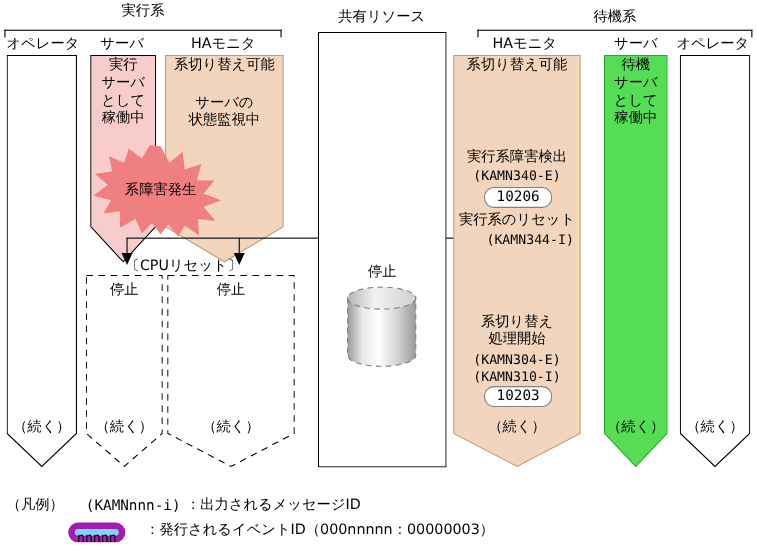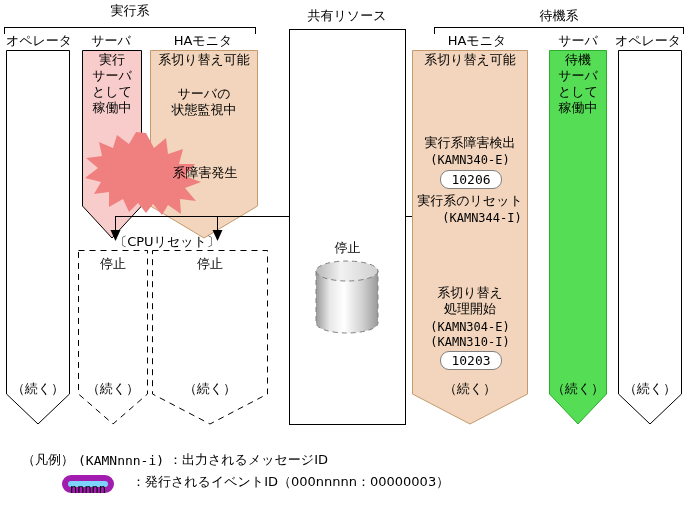--- a/index.html
+++ b/index.html
@@ -163,21 +163,21 @@
   <div class="lane-text" style="left:150px; top:52px; width:108px;">系切り替え可能</div>
   <div class="lane-text" style="left:150px; top:86px; width:108px;">サーバの
 状態監視中</div>
 
   <svg class="starburst" style="left:82px; top:131px;" width="128" height="84" viewBox="0 0 128 84">
     <polygon fill="#F08080" points="64,2 72,17 84,7 86,23 101,18 97,33 113,33 103,45 119,51 103,57
               114,70 98,68 99,83 86,74 80,84 71,73 64,82 56,72 47,81 41,68
               27,76 27,61 12,63 19,51 3,47 16,37 4,27 20,25 17,11 31,17 35,4
               47,13 54,1"></polygon>
   </svg>
-  <div class="starburst-label" style="left:98px; top:165px; width:128px;padding-left:43px;">系障害発生</div>
+  <div class="starburst-label" style="left:82px; top:165px; width:128px;">系障害発生</div>
 
   <div class="conn-line" style="left:115px; top:216px; width:301px; height:1px;"></div>
   <svg class="abs" style="left:109px; top:216px;" width="13" height="26" viewBox="0 0 13 26">
     <line x1="6.5" y1="0" x2="6.5" y2="18" stroke="#000000" stroke-width="1"></line>
     <polygon points="6.5,25 1.5,14 11.5,14" fill="#000000"></polygon>
   </svg>
   <svg class="abs" style="left:211px; top:216px;" width="13" height="26" viewBox="0 0 13 26">
     <line x1="6.5" y1="0" x2="6.5" y2="18" stroke="#000000" stroke-width="1"></line>
     <polygon points="6.5,25 1.5,14 11.5,14" fill="#000000"></polygon>
   </svg>
@@ -246,19 +246,19 @@
 サーバ
 として
 稼働中</div>
   <div class="plain-label" style="left:549px; top:381px; width:58px;">（続く）</div>
 
   <svg class="abs" style="left:618px; top:50px;" width="64" height="375" viewBox="0 0 64 375">
     <polygon points="0.5,0.5 63.5,0.5 63.5,344 32,374 0.5,344" fill="#ffffff" stroke="#000000" stroke-width="1"></polygon>
   </svg>
   <div class="plain-label" style="left:618px; top:381px; width:64px;">（続く）</div>
 
-  <div class="legend-row" style="left:22px; top:452px;">（凡例）</div>
+  <div class="legend-row" style="left:6px; top:452px;">（凡例）</div>
   <div class="legend-row mono-id" style="left:78px; top:453px;">(KAMNnnn-i)</div>
   <div class="legend-row" style="left:169px; top:452px;">：出力されるメッセージID</div>
   <div class="legend-capsule" style="left:62px; top:475px;">nnnnn</div>
   <div class="legend-row" style="left:132px; top:474px;">：発行されるイベントID（000nnnnn：00000003）</div>
 
 </div>
 
 </body></html>

